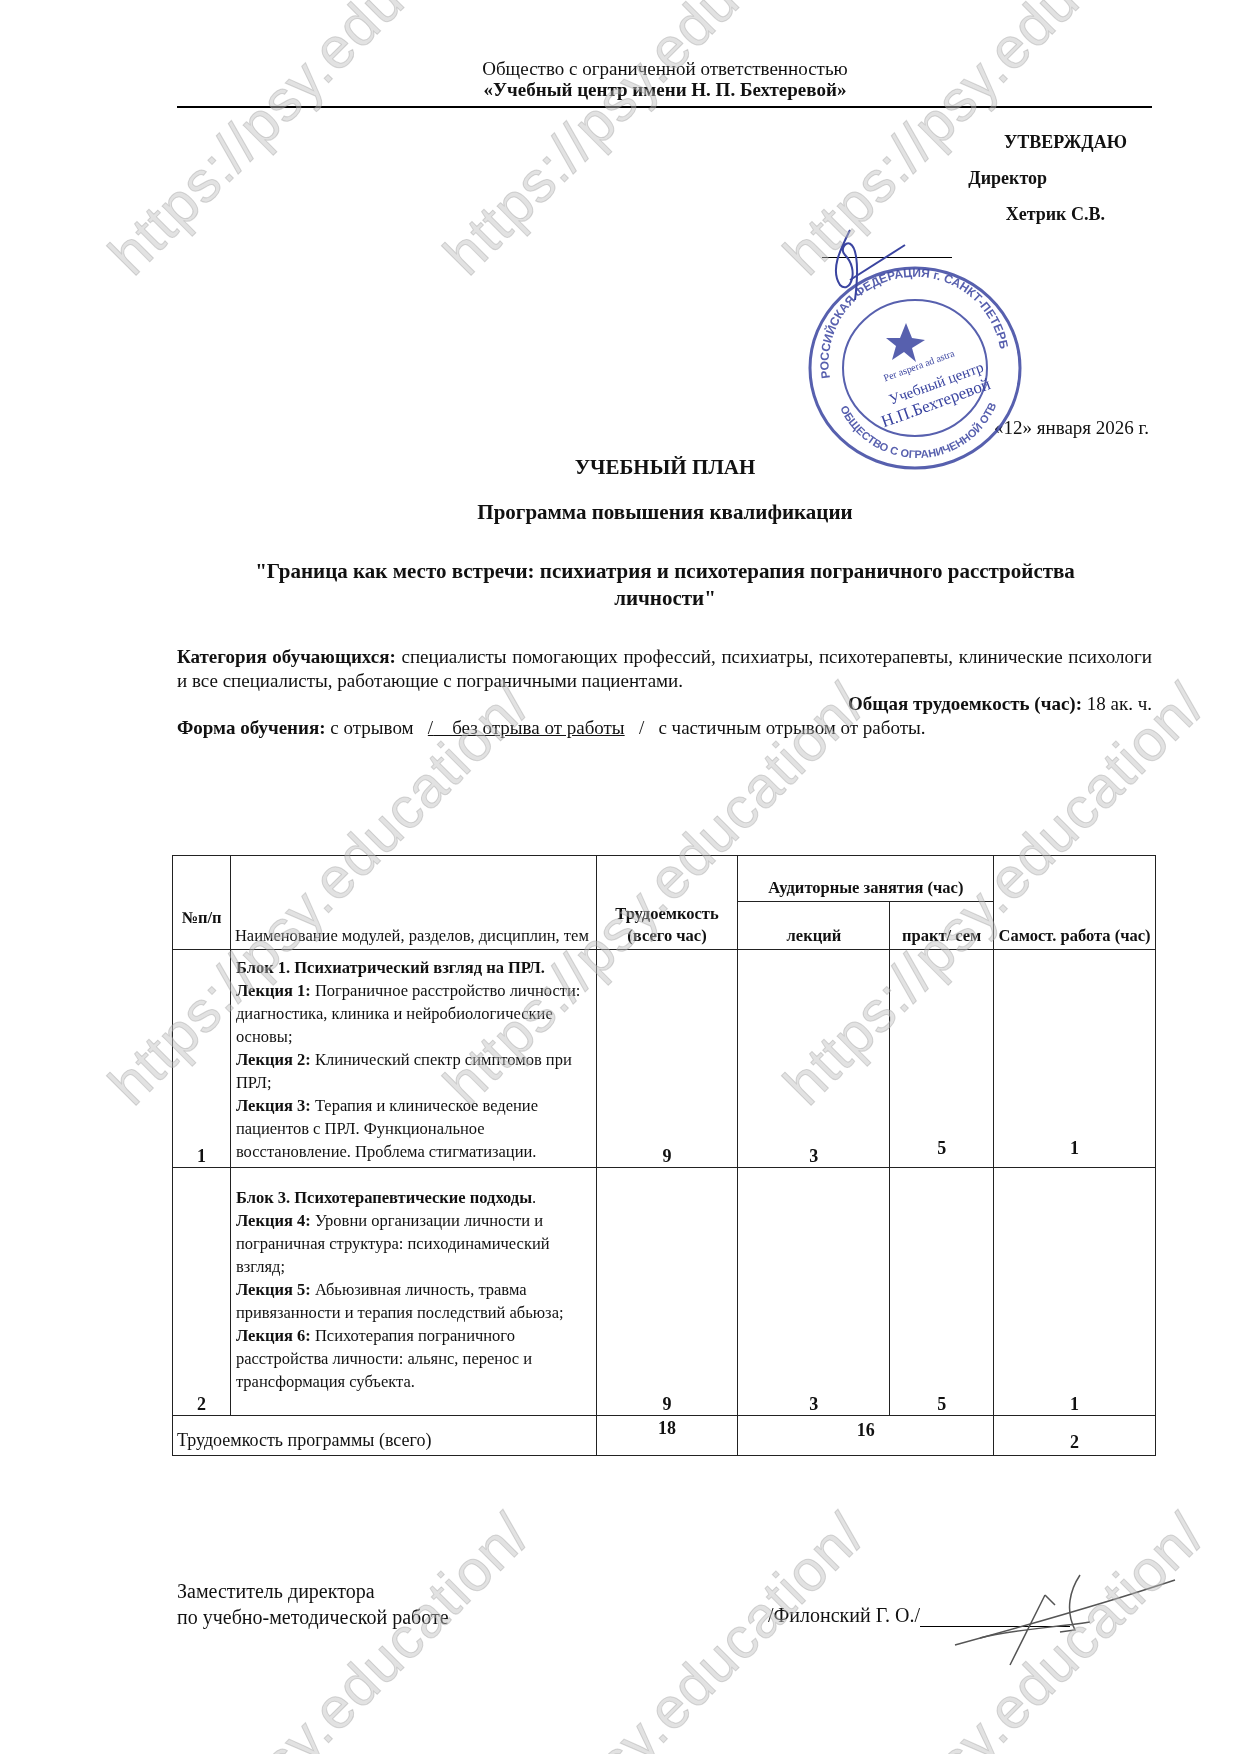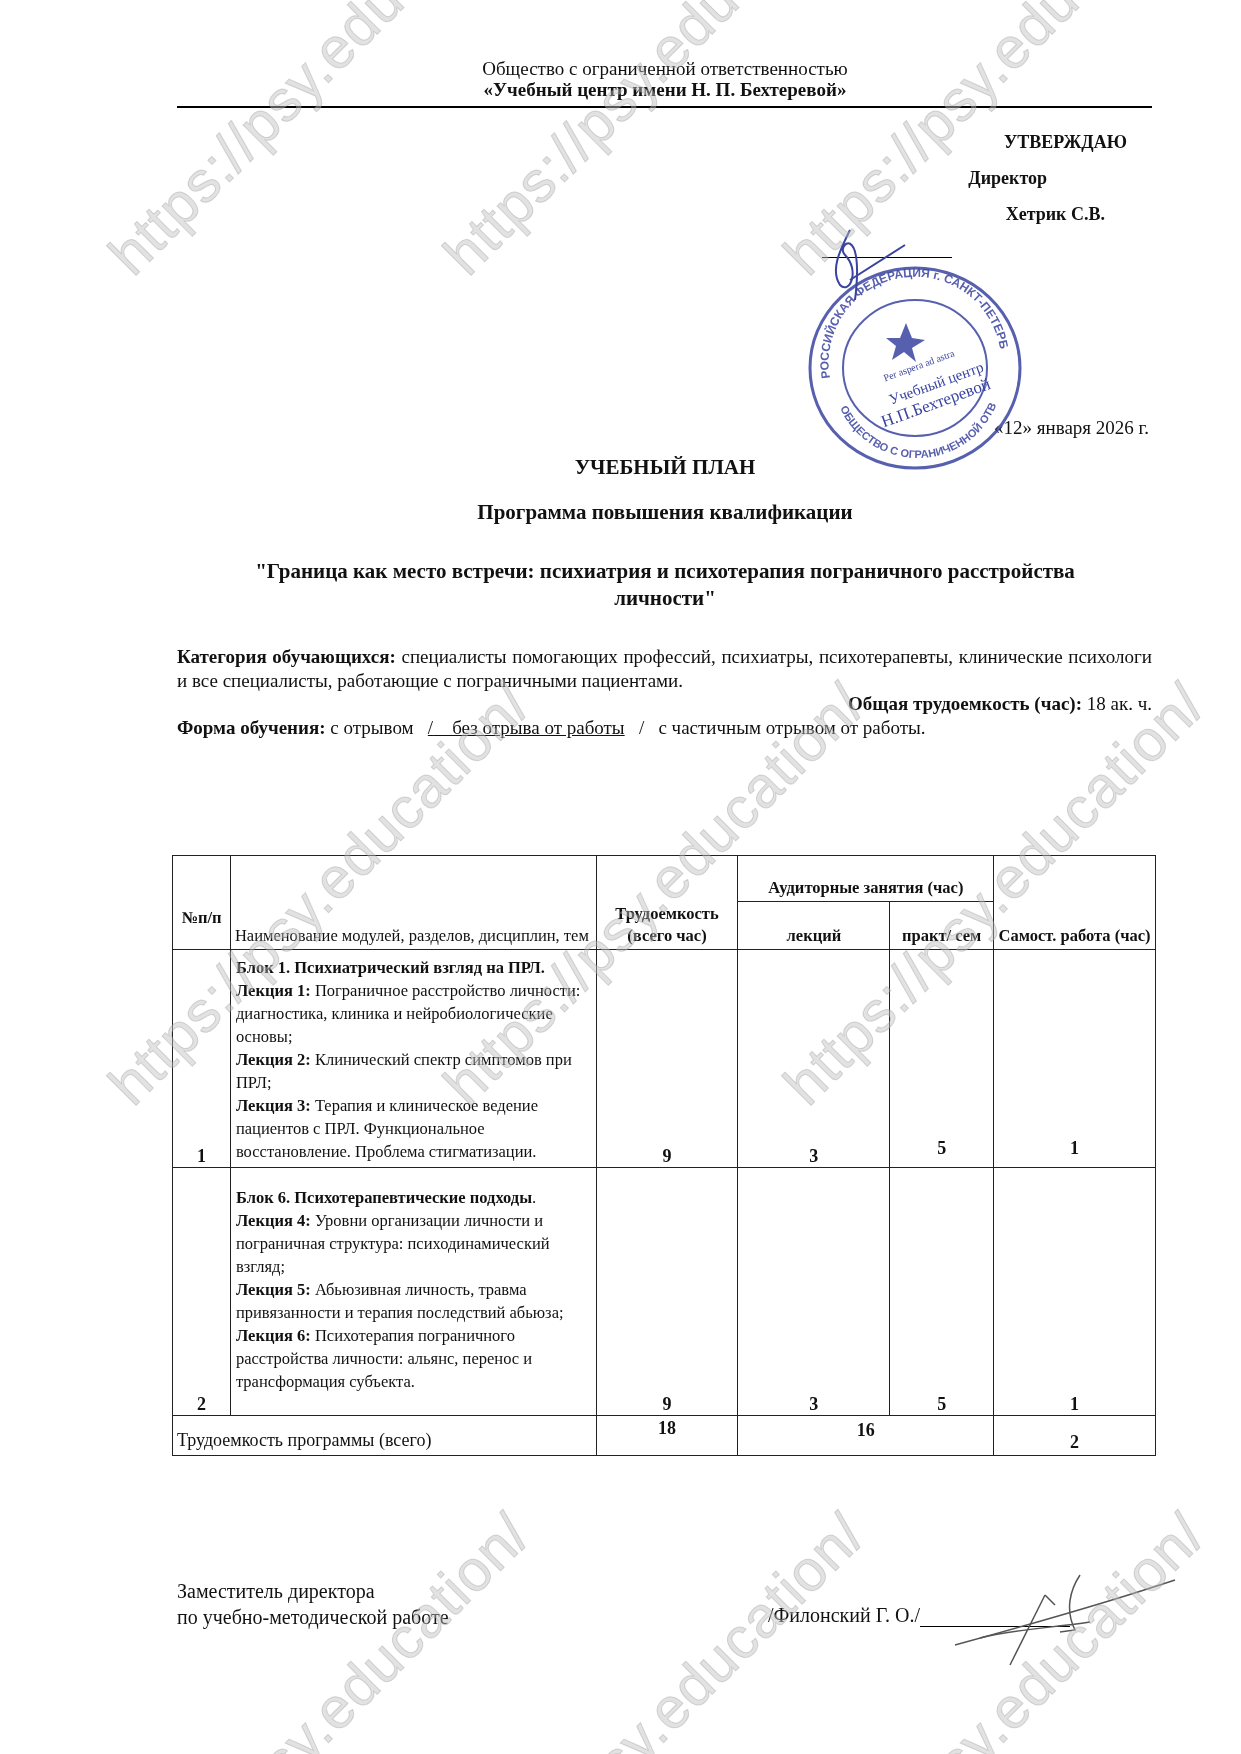--- a/index.html
+++ b/index.html
@@ -138,21 +138,21 @@
     </td>
     <td class="num">9</td>
     <td class="num">3</td>
     <td class="num" style="padding-bottom:8px">5</td>
     <td class="num" style="padding-bottom:8px">1</td>
   </tr>
 
   <tr>
     <td class="num">2</td>
     <td class="desc" style="padding-top:18px !important; padding-bottom:22px !important">
-      <b>Блок 6. Психотерапевтические подходы</b><span>.</span><br>
+      <b>Блок 3. Психотерапевтические подходы</b><span>.</span><br>
       <b>Лекция 4:</b><span> Уровни организации личности и пограничная структура: психодинамический взгляд;</span><br>
       <b>Лекция 5:</b><span> Абьюзивная личность, травма привязанности и терапия последствий абьюза;</span><br>
       <b>Лекция 6:</b><span> Психотерапия пограничного расстройства личности: альянс, перенос и трансформация субъекта.</span>
     </td>
     <td class="num">9</td>
     <td class="num">3</td>
     <td class="num">5</td>
     <td class="num">1</td>
   </tr>
 

